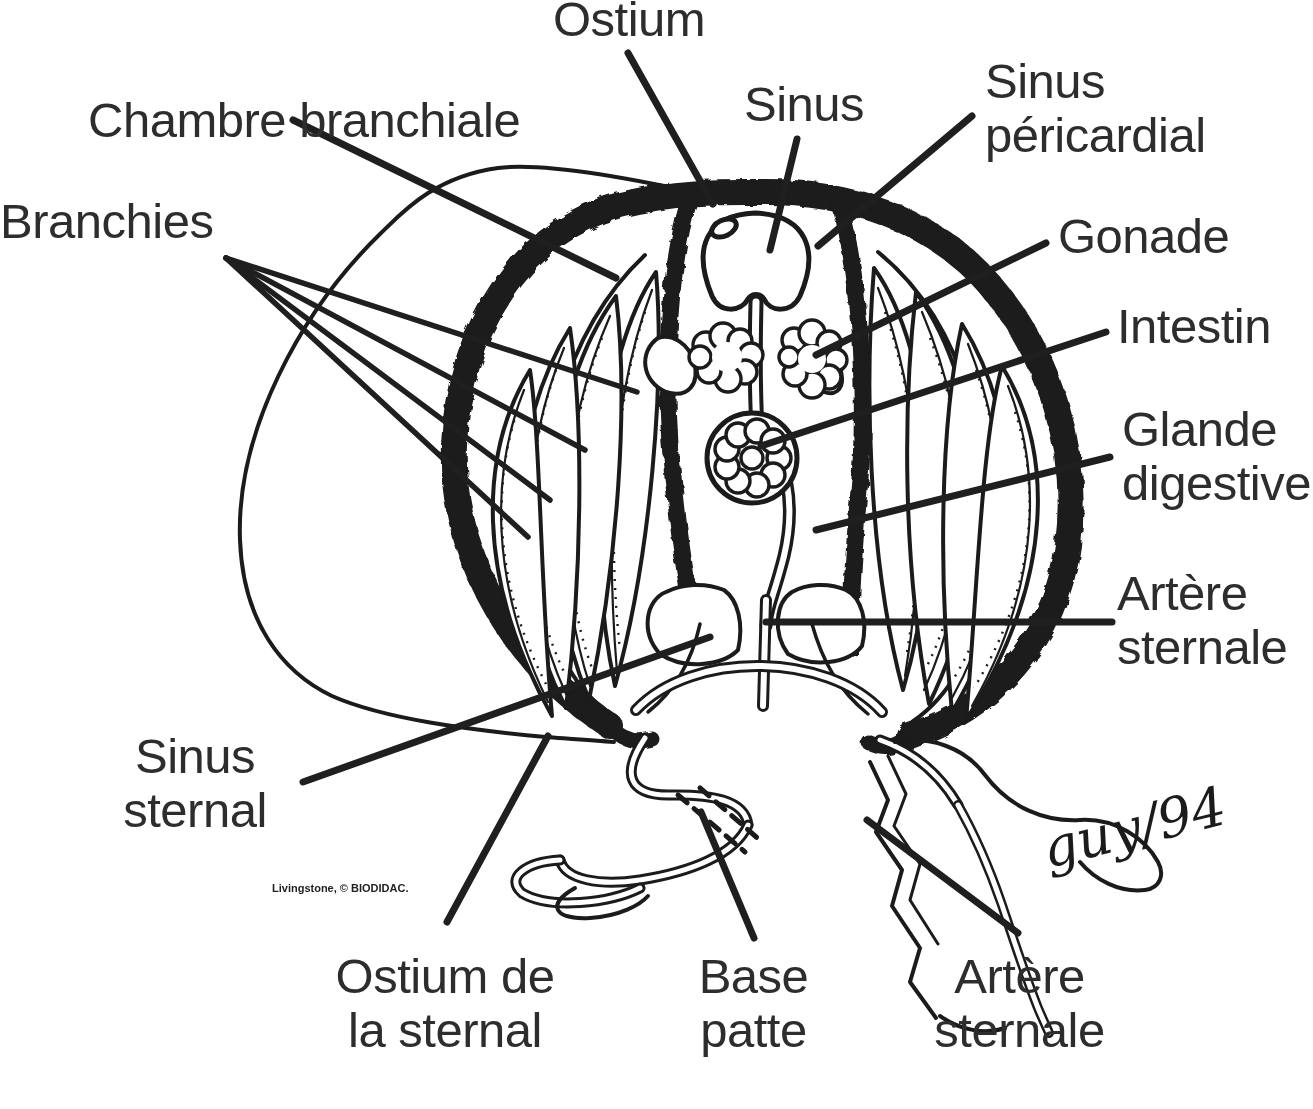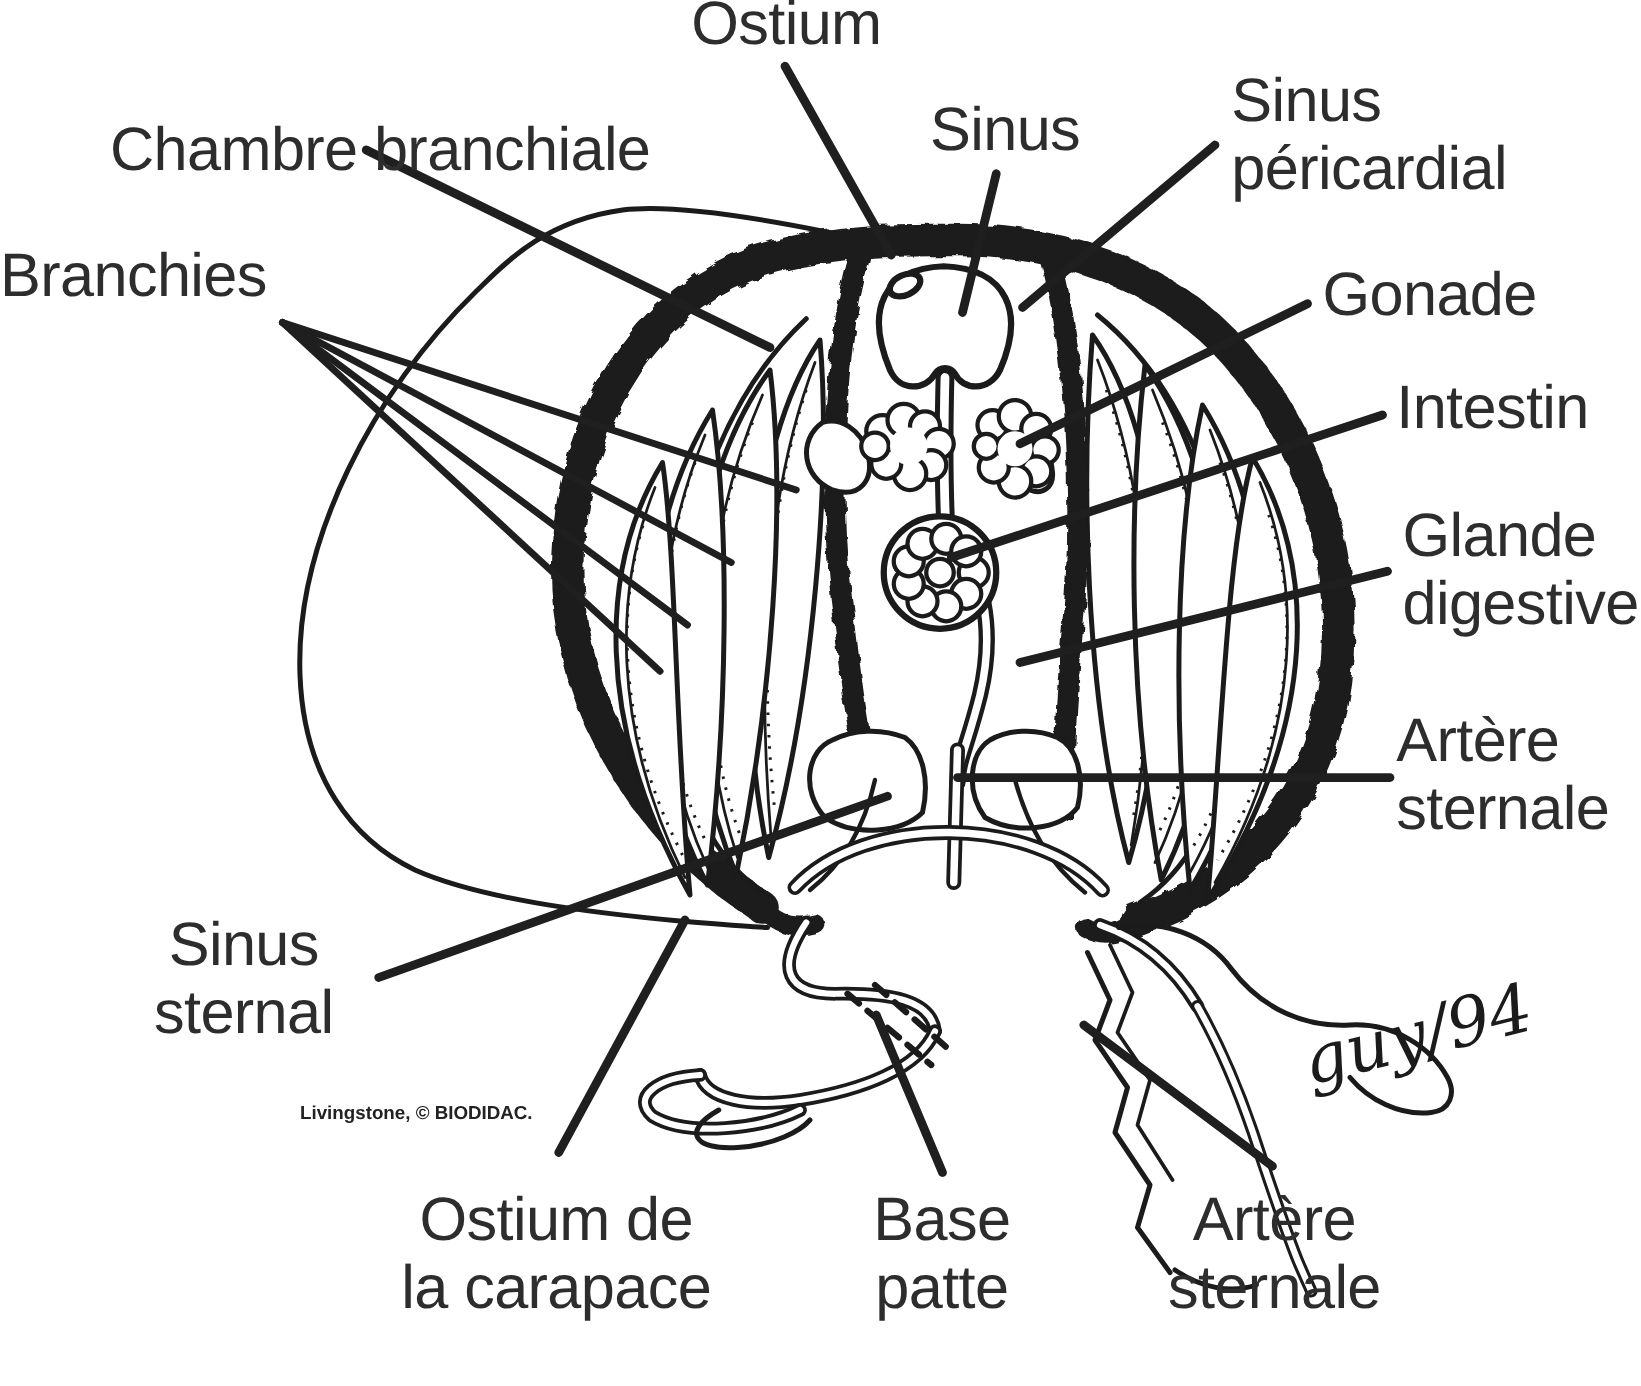--- a/index.html
+++ b/index.html
@@ -13,24 +13,25 @@
     position:absolute;
     color:#2d2d2d;
     font-size:49px;
     line-height:54px;
     white-space:nowrap;
     letter-spacing:-0.5px;
   }
   .lbl.center{text-align:center;}
   .credit{
     position:absolute;
-    font-size:15px;
+    font-size:11px;
     font-weight:700;
     color:#222;
     letter-spacing:0px;
+    margin-left:32px;
   }
   
   .ink{stroke:#1b1b1b;fill:none;stroke-linecap:round;stroke-linejoin:round;}
   .ring{stroke-width:26;}
   .band{stroke-width:17;}
   .thin{stroke-width:4;}
   .hair{stroke-width:2.2;}
   .leaf{fill:#ffffff;stroke:#1b1b1b;stroke-width:4;stroke-linejoin:round;}
   .blob{fill:#ffffff;stroke:#1b1b1b;stroke-width:4;stroke-linejoin:round;}
   .organ{fill:#ffffff;stroke:#1b1b1b;stroke-width:5;stroke-linejoin:round;}
@@ -249,21 +250,21 @@
     <div>sternale</div>
   </div>
 
   <div class="lbl center" style="left:95px; top:729px; width:200px;">
     <div>Sinus</div>
     <div>sternal</div>
   </div>
 
   <div class="lbl center" style="left:317px; top:949px; width:256px;">
     <div>Ostium de</div>
-    <div>la carapace</div>
+    <div>la sternal</div>
   </div>
 
   <div class="lbl center" style="left:696px; top:949px; width:115px;">
     <div>Base</div>
     <div>patte</div>
   </div>
 
   <div class="lbl center" style="left:927px; top:949px; width:185px;">
     <div>Artère</div>
     <div>sternale</div>

